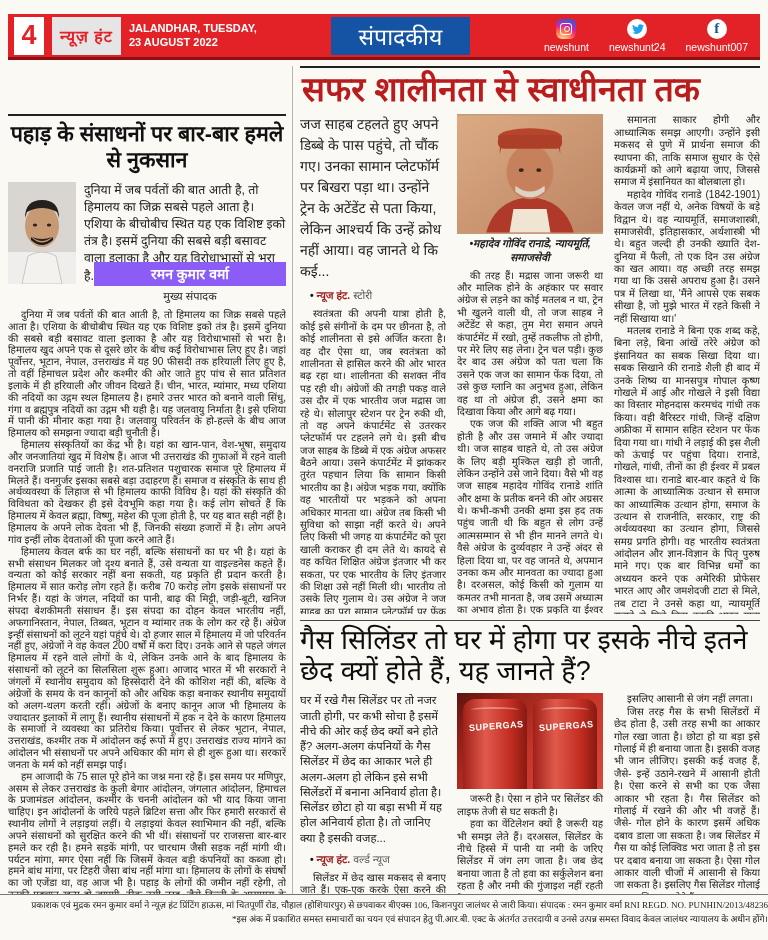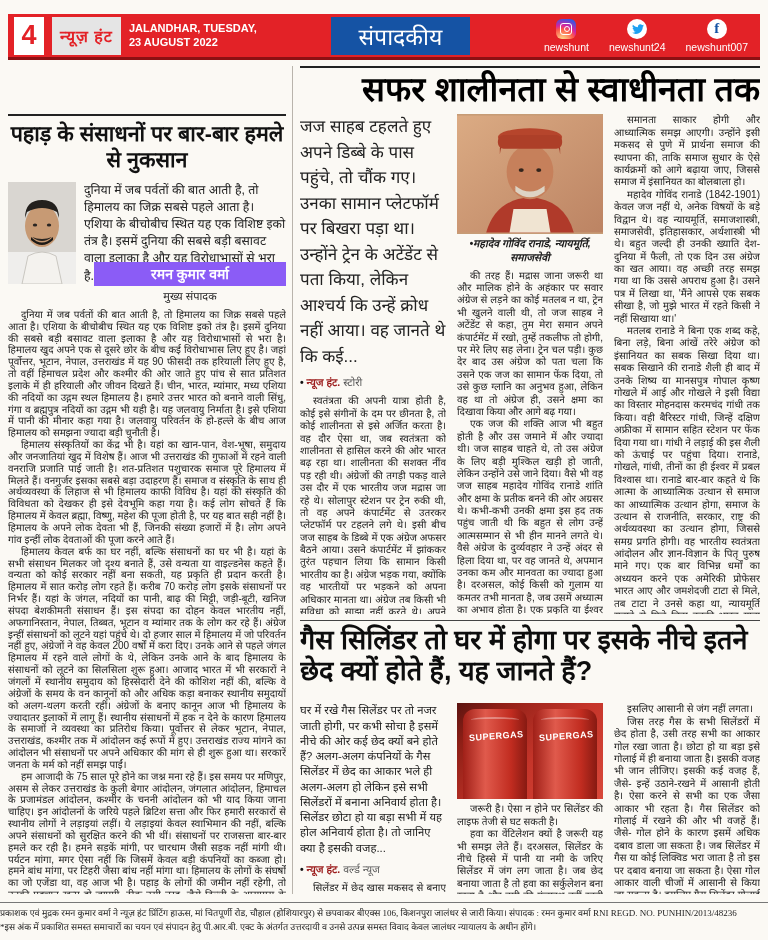--- a/index.html
+++ b/index.html
@@ -36,46 +36,46 @@
   .la-photo svg { width:100%; height:100%; display:block; }
   .la-introwrap { flex:1; }
   .la-intro { font-size:12.3px; line-height:1.4; color:#222; }
   .la-band { background:#8b5cf6; color:#fff; font-weight:bold; font-size:14px; text-align:center; padding:2px 0 3px; margin-top:5px; margin-left:86px; margin-right:0; position:relative; z-index:1; }
   .la-band-wrap { position:relative; margin-top:-28px; }
   .la-title { text-align:center; font-size:11px; color:#222; margin:2px 0 6px 86px; }
   .la-body { font-size:10px; line-height:1.185; text-align:justify; color:#1d1d1d; }
   .la-body .para, .col .para { text-indent:13px; }
 
   
-  .ed-headline { font-size:34px; font-weight:bold; color:#000000; line-height:1.1; padding:3px 0 6px 2px;text-align:right; }
+  .ed-headline { font-size:34px; font-weight:bold; color:#b91c1c; line-height:1.1; padding:3px 0 6px 2px; }
   .ed-cols { display:grid; grid-template-columns:repeat(3,1fr); gap:11px; height:500px; overflow:hidden; }
   .col { overflow:hidden; font-size:10px; line-height:1.24; text-align:justify; }
-  .ed-intro { font-size:17px; line-height:1.5; color:#222; text-align:left; }
-  .byline { margin:7px 0 6px; font-size:10.5px; }
+  .ed-intro { font-size:14px; line-height:1.5; color:#222; text-align:left; }
+  .byline { margin:7px 10px 6px; font-size:10.5px; }
   .byline .dot { color:#111; font-weight:bold; }
   .byline .brand { color:#9c1c1c; font-weight:bold; }
   .byline .kind { color:#555; }
   figure.portrait { margin-bottom:3px; }
   .portrait-img { width:100%; height:120px; background:#c69c76; overflow:hidden; }
   .portrait-img svg { width:100%; height:100%; display:block; }
   figcaption.cap { font-size:10.5px; font-weight:bold; font-style:italic; line-height:1.25; margin:3px 0 6px; text-align:center; }
 
   
   .gas { border-top:1px solid #444; margin-top:6px; padding-top:4px; }
-  .gas-headline { font-size:27px; font-weight:bold; line-height:1.15; color:#0d0d0d; margin-bottom:16px; }
+  .gas-headline { font-size:27px; font-weight:normal; line-height:1.15; color:#0d0d0d; margin-bottom:6px; }
   .gas-cols { display:grid; grid-template-columns:repeat(3,1fr); gap:11px; height:212px; overflow:hidden; }
   .gas-intro { font-size:11.3px; line-height:1.35; text-align:left; }
   .gas-img { width:100%; height:96px; background:linear-gradient(135deg,#5a1410 0%,#8e1f16 18%,#c5352a 55%,#d8483a 100%); position:relative; overflow:hidden; margin-bottom:4px; }
   .cyl { position:absolute; top:6px; bottom:-10px; width:44%; background:linear-gradient(90deg,#a02018,#e05a4c 35%,#c12c20 75%,#871a12); border-radius:12px 12px 0 0; }
   .cyl.c1 { left:4%; } .cyl.c2 { right:4%; }
   .cyl .brandtxt { position:absolute; top:22px; left:6px; right:2px; color:#fff; font-weight:bold; font-size:9px; letter-spacing:.5px; transform:rotate(-4deg); white-space:nowrap; overflow:hidden; }
   .cyl .ring { position:absolute; top:8px; left:8px; right:8px; height:6px; border-radius:50%; border-top:2px solid rgba(255,255,255,.35); }
 
   
-  .pfooter { position:absolute; left:0; right:0; bottom:0; height:38px; border-top:1px solid #777; padding-top:4px; text-align:left; font-size:9px; line-height:1.5; color:#222; font-family:"Liberation Serif","DejaVu Serif",serif; }
+  .pfooter { position:absolute; left:0; right:0; bottom:8px; height:38px; border-top:1px solid #777; padding-top:4px; text-align:right; font-size:9px; line-height:1.5; color:#222; font-family:"Liberation Serif","DejaVu Serif",serif; }
 </style>
 </head>
 <body>
 
 <div class="page">
 
   <header class="masthead">
     <div class="pagenum-box">4</div>
     <div class="logo-box">न्यूज़ हंट</div>
     <div class="dateline">

